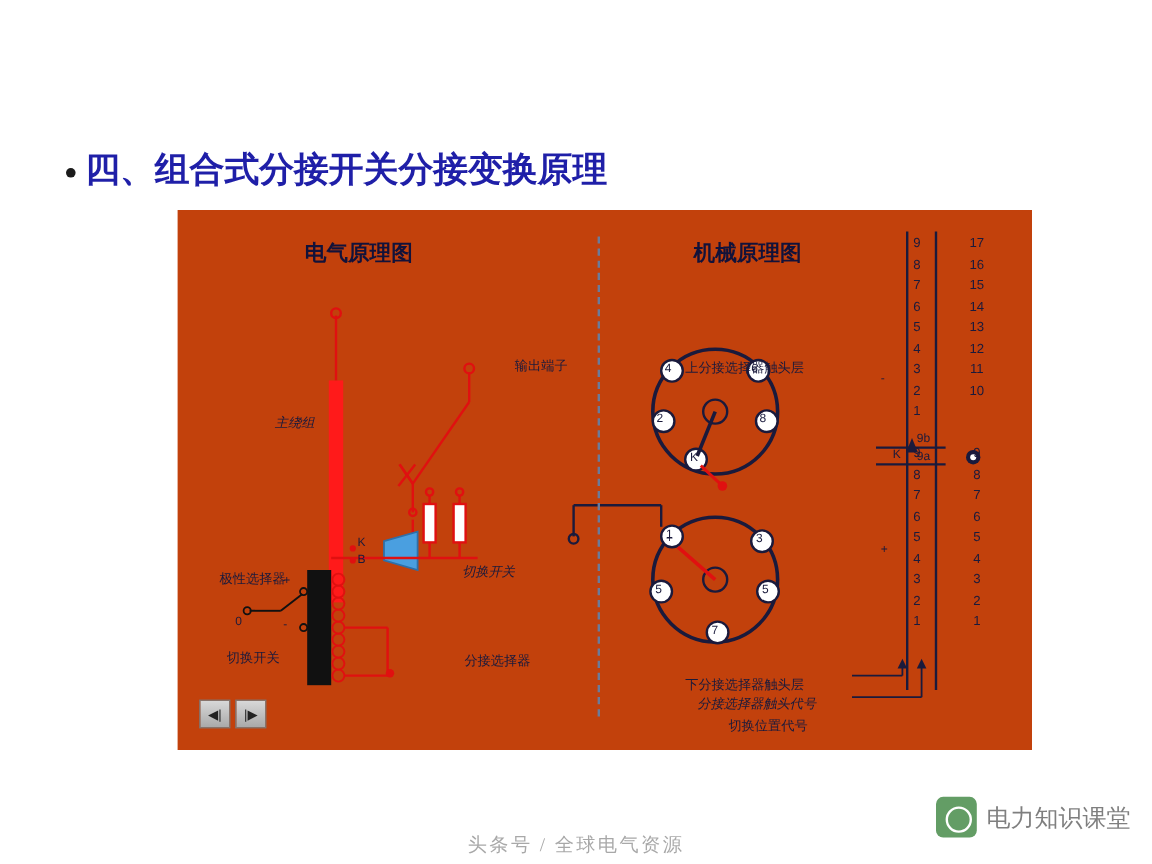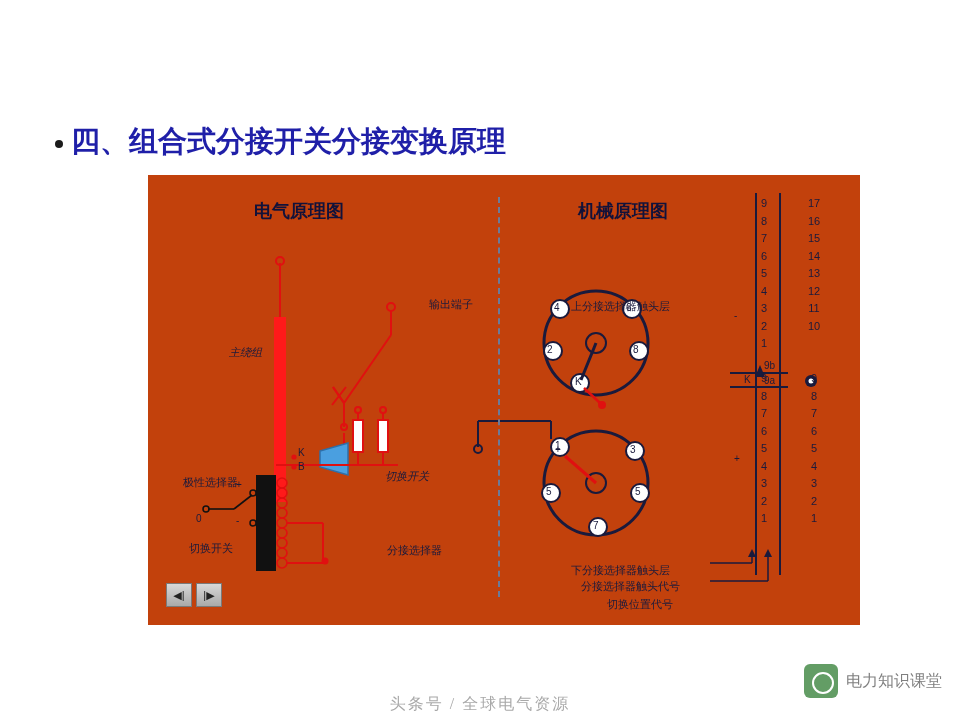--- a/index.html
+++ b/index.html
@@ -145,21 +145,21 @@
     content: "";
     position: absolute;
     left: 8px;
     top: 8px;
     width: 18px;
     height: 18px;
     border: 2px solid #ffffff;
     border-radius: 50%;
   }
   .wm-text {
-    font-size: 16px;
+    font-size: 20px;
     color: #555;
     font-family: "Liberation Serif", serif;
   }
   .wm-bottom {
     position: absolute;
     left: 0;
     right: 0;
     bottom: 5px;
     text-align: center;
     font-size: 16px;
@@ -300,21 +300,21 @@
     <div class="d-label small" style="left:204px; top:368px;">分接选择器</div>
 
     <div class="d-label tiny" style="left:150px; top:272px;">K</div>
     <div class="d-label tiny" style="left:150px; top:286px;">B</div>
     <div class="d-label tiny" style="left:48px; top:338px;">0</div>
     <div class="d-label tiny" style="left:88px; top:304px;">+</div>
     <div class="d-label tiny" style="left:88px; top:340px;">-</div>
 
     <div class="d-label small" style="left:388px; top:124px;">上分接选择器触头层</div>
     <div class="d-label small" style="left:388px; top:388px;">下分接选择器触头层</div>
-    <div class="d-label small" style="left:398px; top:404px;">分接选择器触头代号</div>
+    <div class="d-label small" style="left:398px; top:404px;font-style:italic;">分接选择器触头代号</div>
     <div class="d-label small" style="left:424px; top:422px;">切换位置代号</div>
 
     <div class="d-label tiny" style="left:406px; top:127px;">4</div>
     <div class="d-label tiny" style="left:478px; top:127px;">6</div>
     <div class="d-label tiny" style="left:399px; top:169px;">2</div>
     <div class="d-label tiny" style="left:485px; top:169px;">8</div>
     <div class="d-label tiny" style="left:427px; top:201px;">K</div>
 
     <div class="d-label tiny" style="left:407px; top:265px;">1</div>
     <div class="d-label tiny" style="left:482px; top:269px;">3</div>

